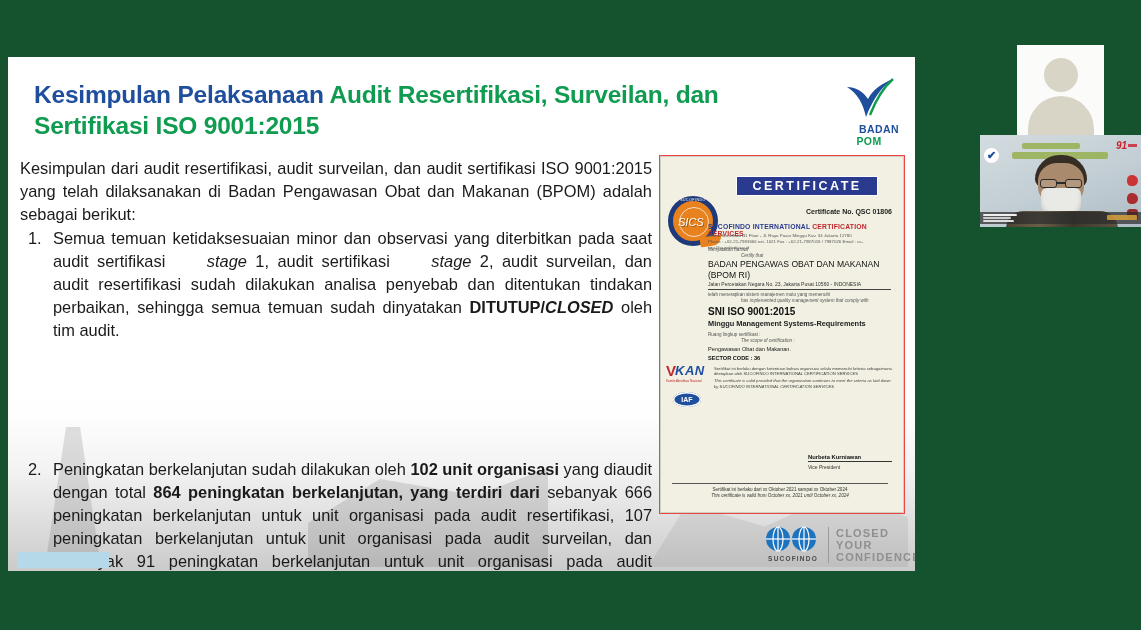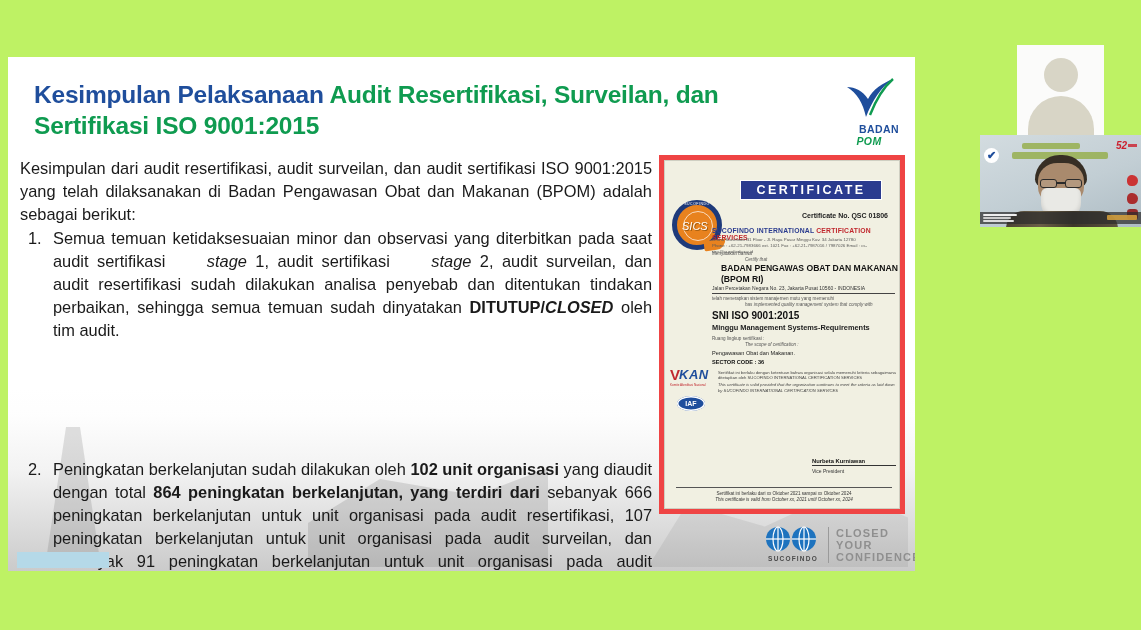--- a/index.html
+++ b/index.html
@@ -1,68 +1,68 @@
 <!DOCTYPE html>
 <html><head>
 <meta charset="utf-8">
 <style>
   * { margin:0; padding:0; box-sizing:border-box; }
   html,body { width:1141px; height:630px; background:#000; overflow:hidden;
               font-family:"Liberation Sans", sans-serif; }
-  .canvas { position:absolute; left:0; top:0; width:1141px; height:630px; background:#bef264; }
+  .canvas { position:absolute; left:0; top:0; width:1141px; height:630px; background:#14532d; }
 
   
   .slide { position:absolute; left:8px; top:57px; width:907px; height:514px; background:#fff; overflow:hidden; }
 
   .watermark { position:absolute; left:0; top:330px; width:907px; height:184px; z-index:0;
     background:linear-gradient(to top, rgba(150,150,150,.50), rgba(200,200,200,.22) 55%, rgba(230,230,230,.05) 85%, transparent); }
   .wm-shape { position:absolute; background:rgba(90,90,90,.18); }
   .wm-a { left:30px; top:40px; width:70px; height:140px; clip-path:polygon(40% 0,60% 0,90% 100%,10% 100%); }
   .wm-b { left:300px; top:70px; width:240px; height:110px; clip-path:polygon(0 60%,30% 20%,70% 35%,100% 10%,100% 100%,0 100%); }
   .wm-c { left:640px; top:90px; width:260px; height:90px; clip-path:polygon(0 100%,15% 30%,45% 55%,75% 15%,100% 45%,100% 100%); opacity:.6; }
 
   .slide-title { position:absolute; left:26px; top:22px; width:800px; z-index:2;
     font-size:24.5px; font-weight:bold; line-height:31px; letter-spacing:-0.2px; }
   .t-blue { color:#1F4E9C; } .t-green { color:#0F9B50; }
 
   .bpom-logo { position:absolute; left:824px; top:20px; width:74px; height:64px; z-index:2; text-align:center; }
   .bpom-logo .wordmark { font-size:10.5px; font-weight:bold; letter-spacing:.4px; margin-top:-2px; }
-  .bpom-logo .w-blue { color:#1F4E9C;margin-left:20px; } .bpom-logo .w-green { color:#0F9B50;font-style:italic; }
+  .bpom-logo .w-blue { color:#1F4E9C;margin-left:20px; } .bpom-logo .w-green { color:#0F9B50; }
 
   .body-copy { position:absolute; left:12px; width:632px; z-index:1;
     font-size:16.4px; line-height:23px; color:#1a1a1a; text-align:justify; }
   .pos-intro { top:100px; } .pos-item1 { top:170px; } .pos-item2 { top:286px; } .pos-closing { top:430px; }
   .list-item { padding-left:33px; position:relative; }
   .list-num { position:absolute; left:8px; top:0; }
   .b { font-weight:bold; } .it { font-style:italic;margin-left:33px; } .bi { font-weight:bold; font-style:italic; }
 
   .blue-accent { position:absolute; left:9px; top:495px; width:92px; height:16px; background:#B5D9E8; z-index:2; }
 
   
   .certificate { position:absolute; left:651px; top:98px; width:246px; height:359px; z-index:3;
-    background:#F1F0E2; border:5px solid #ef4444; box-shadow:0 0 0 1px #cfcfc2 inset; }
+    background:#F1F0E2; border:1px solid #ef4444; box-shadow:0 0 0 1px #cfcfc2 inset; }
   .cert-banner { position:absolute; left:76px; top:20px; width:142px; height:20px; background:#2A3B8F;
     color:#fff; font-size:12.5px; font-weight:bold; letter-spacing:2.5px; text-align:center; line-height:20px;
     box-shadow:0 0 0 1px #fff inset; }
   .sics { position:absolute; left:8px; top:38px; width:52px; height:54px; }
   .sics .ring { position:absolute; left:0; top:2px; width:50px; height:50px; border-radius:50%;
     background:#E8821E; border:5px solid #1E3A7A; }
   .sics .ring:after { content:""; position:absolute; left:6px; top:6px; width:28px; height:28px; border-radius:50%;
     border:1px solid rgba(255,255,255,.7); }
   .sics .ringtext { position:absolute; left:0; top:4px; width:50px; text-align:center; font-size:3.5px; color:#fff; letter-spacing:.5px; }
   .sics .sicstxt { position:absolute; left:10px; top:22px; color:#fff; font-weight:normal; font-size:11px; font-style:italic;
     text-shadow:1px 1px 0 #9a5a10; }
   .sics .swoosh { position:absolute; right:-2px; bottom:2px; width:22px; height:10px; background:#E8821E;
     border-radius:0 0 12px 2px; transform:rotate(-8deg); }
   .cert-no { position:absolute; right:12px; top:52px; font-size:7px; font-weight:bold; color:#222; }
   .cert-org { position:absolute; left:48px; top:67px; font-size:6.8px; font-weight:bold; letter-spacing:.2px; }
   .o-blue { color:#2A3B8F; } .o-red { color:#C0272D; }
   .cert-addr { position:absolute; left:48px; top:77px; width:186px; font-size:4.4px; color:#5a5a5a; line-height:6px; }
   .cert-certify { position:absolute; left:48px; top:91px; font-size:4.6px; color:#555; line-height:6px; }
-  .cert-holder { position:absolute; left:48px; top:103px; width:190px; font-size:8.6px; font-weight:bold; color:#111; line-height:10.5px;margin-left:9px; }
+  .cert-holder { position:absolute; left:48px; top:103px; width:190px; font-size:8.6px; font-weight:normal; color:#111; line-height:10.5px; }
   .cert-holder-addr { position:absolute; left:48px; top:125px; width:190px; font-size:5px; color:#333; }
   .cert-rule1 { position:absolute; left:48px; top:133px; width:183px; height:1px; background:#444; }
   .cert-impl { position:absolute; left:48px; top:136px; font-size:4.6px; color:#555; line-height:6px; }
   .cert-std { position:absolute; left:48px; top:150px; font-size:10px; font-weight:bold; color:#111; }
   .cert-std-desc { position:absolute; left:48px; top:163px; font-size:7.4px; font-weight:bold; color:#222; }
   .cert-scope { position:absolute; left:48px; top:176px; font-size:4.6px; color:#555; line-height:6px; }
   .cert-scope-val { position:absolute; left:48px; top:190px; font-size:5.6px; color:#222; }
   .cert-sector { position:absolute; left:48px; top:199px; font-size:5.6px; font-weight:bold; color:#111; }
   .kan { position:absolute; left:6px; top:206px; width:44px; height:26px; }
   .kan .v { position:absolute; left:0; top:0; color:#C0272D; font-size:15px; font-weight:bold; }
@@ -233,21 +233,21 @@
 
   <div class="avatar-tile">
     <div class="sil-head"></div>
     <div class="sil-body"></div>
   </div>
 
   <div class="video-tile">
     <div class="vb-check">✔</div>
     <div class="vb-bar vb-bar1"></div>
     <div class="vb-bar vb-bar2"></div>
-    <div class="vb-76">52</div>
+    <div class="vb-76">91</div>
     <div class="vb-76u"></div>
     <div class="vb-redlogo rl1"></div>
     <div class="vb-redlogo rl2"></div>
     <div class="vb-redlogo rl3"></div>
     <div class="p-hair"></div>
     <div class="p-face"></div>
     <div class="p-mask"></div>
     <div class="p-glasses">
       <div class="p-lens p-lensL"></div>
       <div class="p-bridge"></div>

